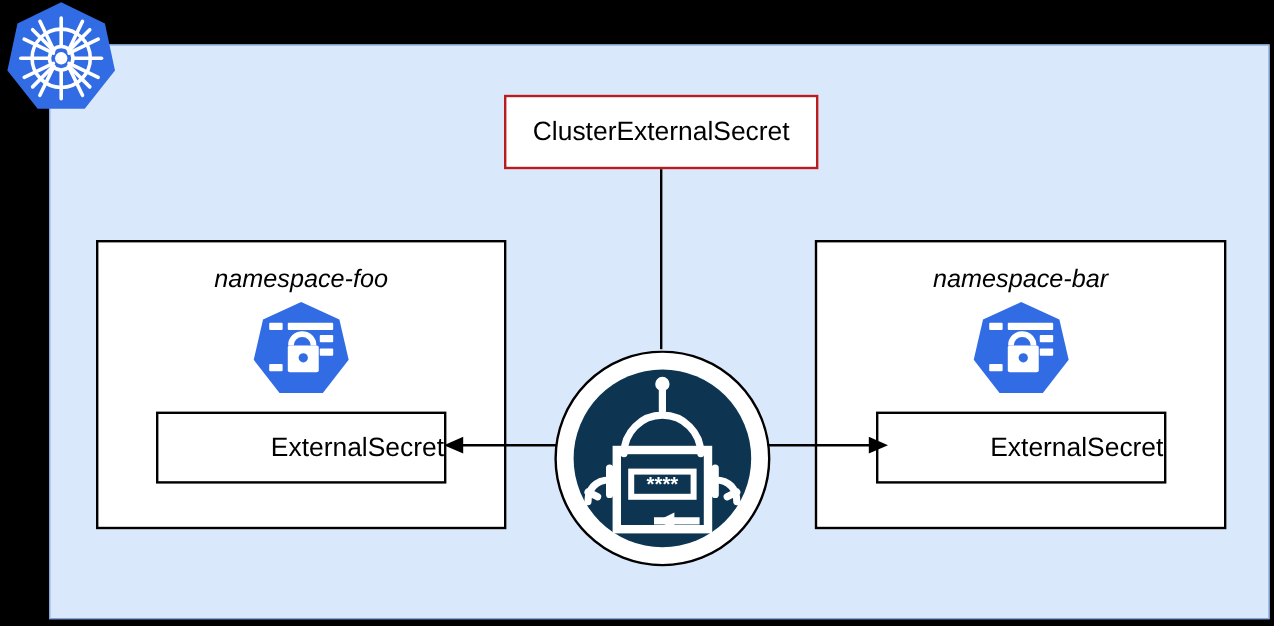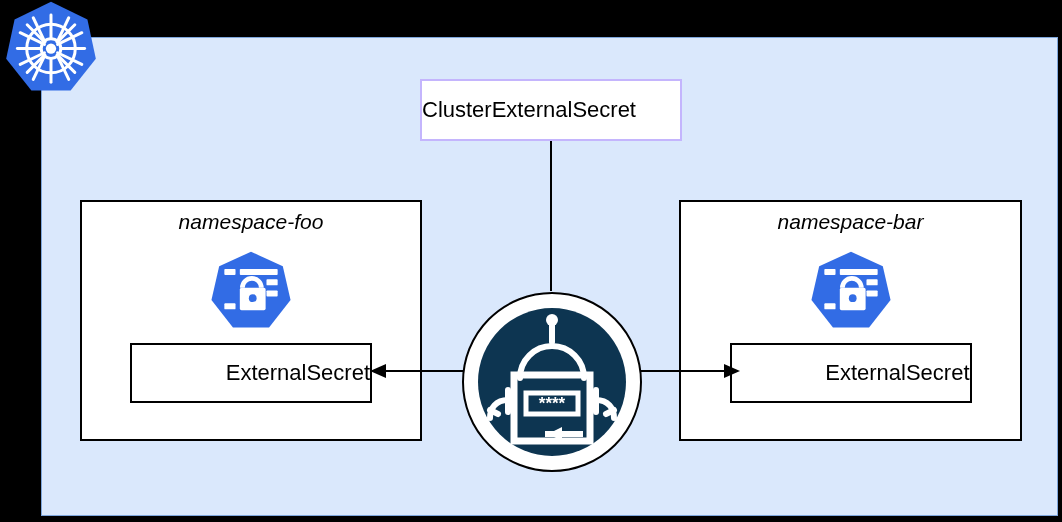--- a/index.html
+++ b/index.html
@@ -34,24 +34,25 @@
     left: 4px;
     top: 0px;
     width: 94px;
     height: 99px;
   }
 
   
   .node-box {
     position: absolute;
     background: #ffffff;
-    border: 2px solid #c4b5fd;
+    border: 2px solid #b91c1c;
     box-sizing: border-box;
     display: flex;
     align-items: center;
+    justify-content: center;
   }
   .node-box span {
     font-size: 22px;
     color: #000000;
     line-height: 1;
     white-space: nowrap;
   }
 
   #cluster-external-secret-box {
     left: 420px;
@@ -77,21 +78,21 @@
     left: 679px;
     top: 200px;
     width: 343px;
     height: 241px;
     padding-left: 44px;
   }
   .namespace-label {
     position: absolute;
     left: 0;
     right: 0;
-    top: 8px;
+    top: 19px;
     text-align: center;
     font-style: italic;
     font-size: 21px;
     color: #000000;
   }
   .ns-secret-icon {
     position: absolute;
     left: 50%;
     transform: translateX(-50%);
     top: 48px;

